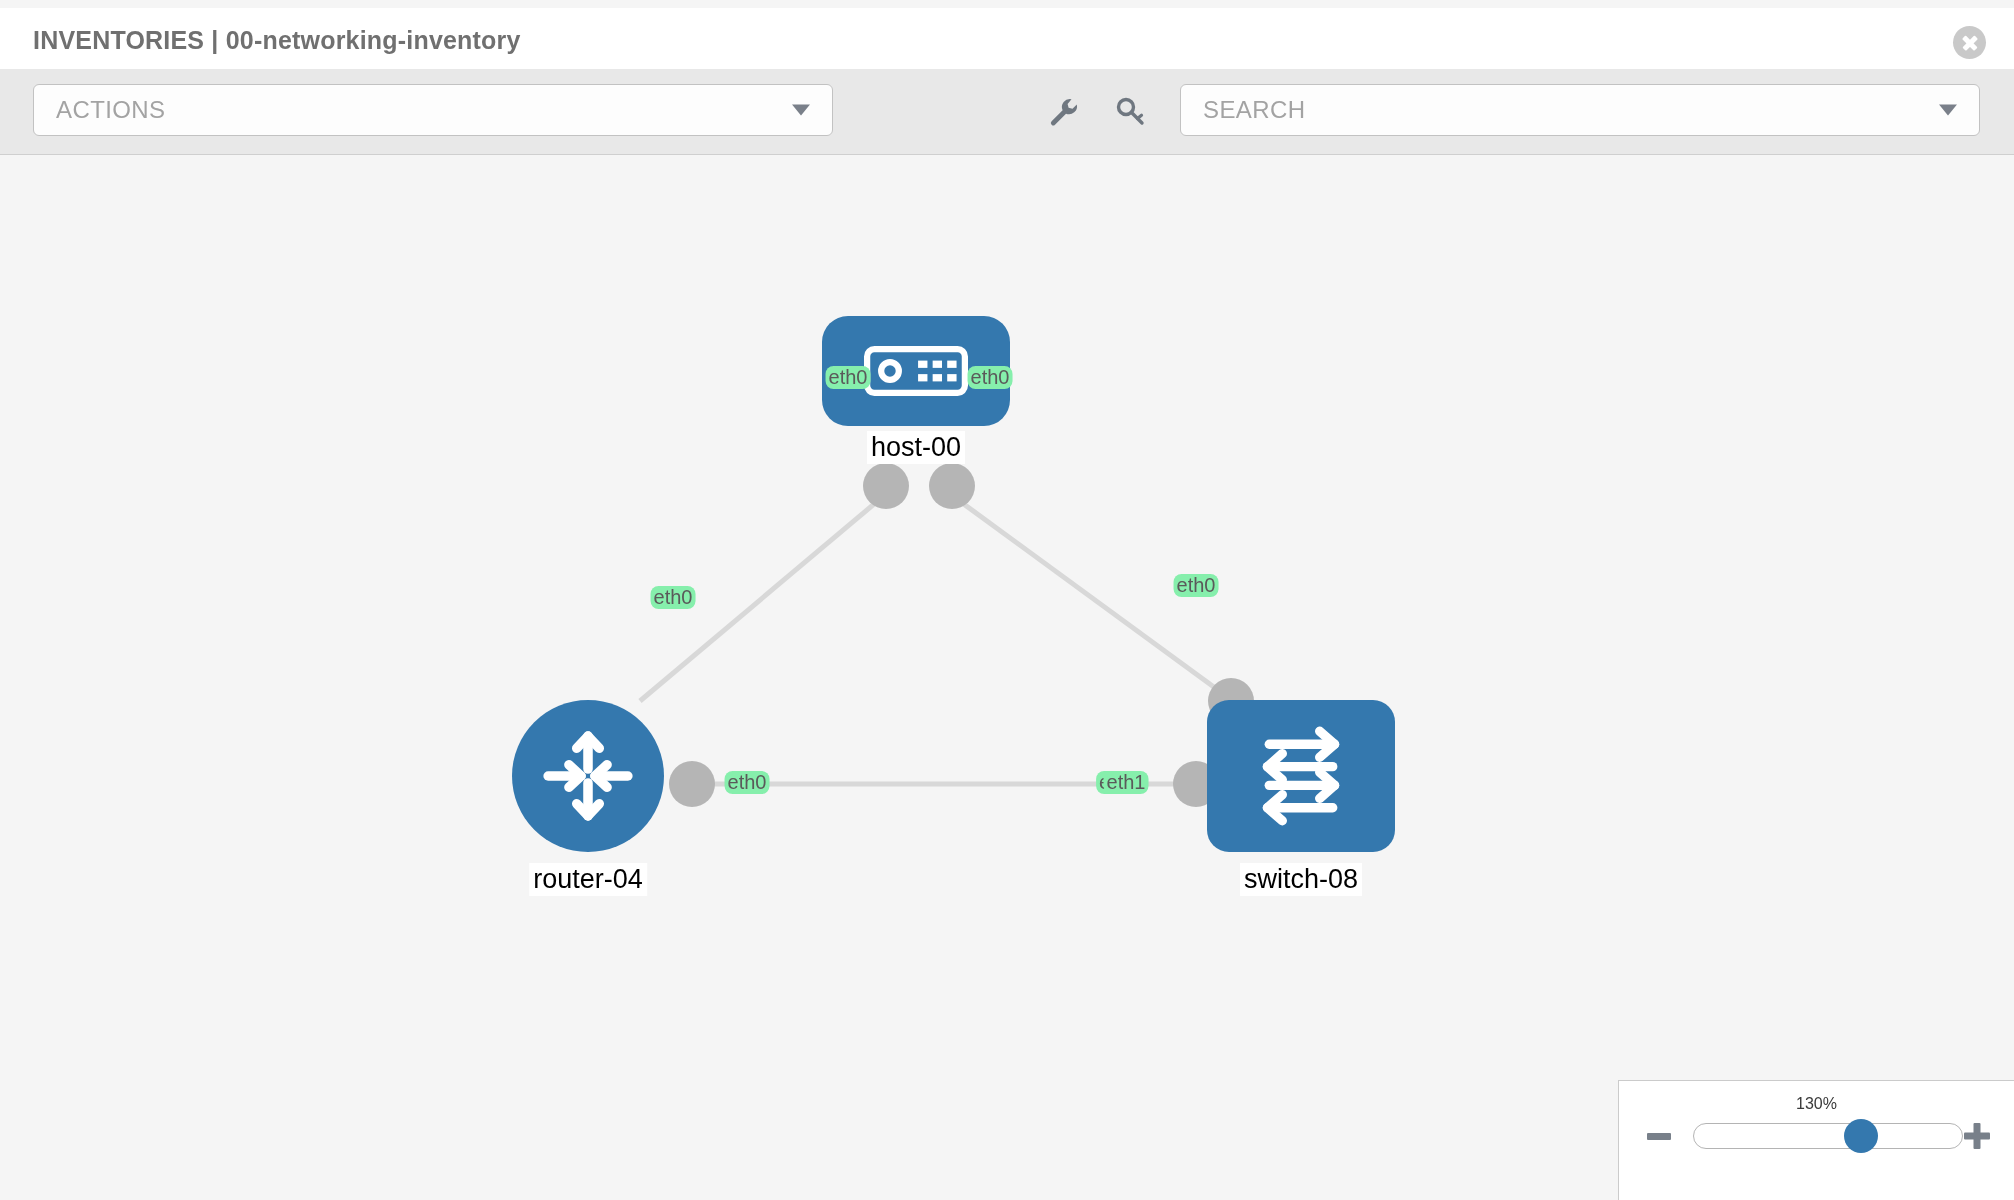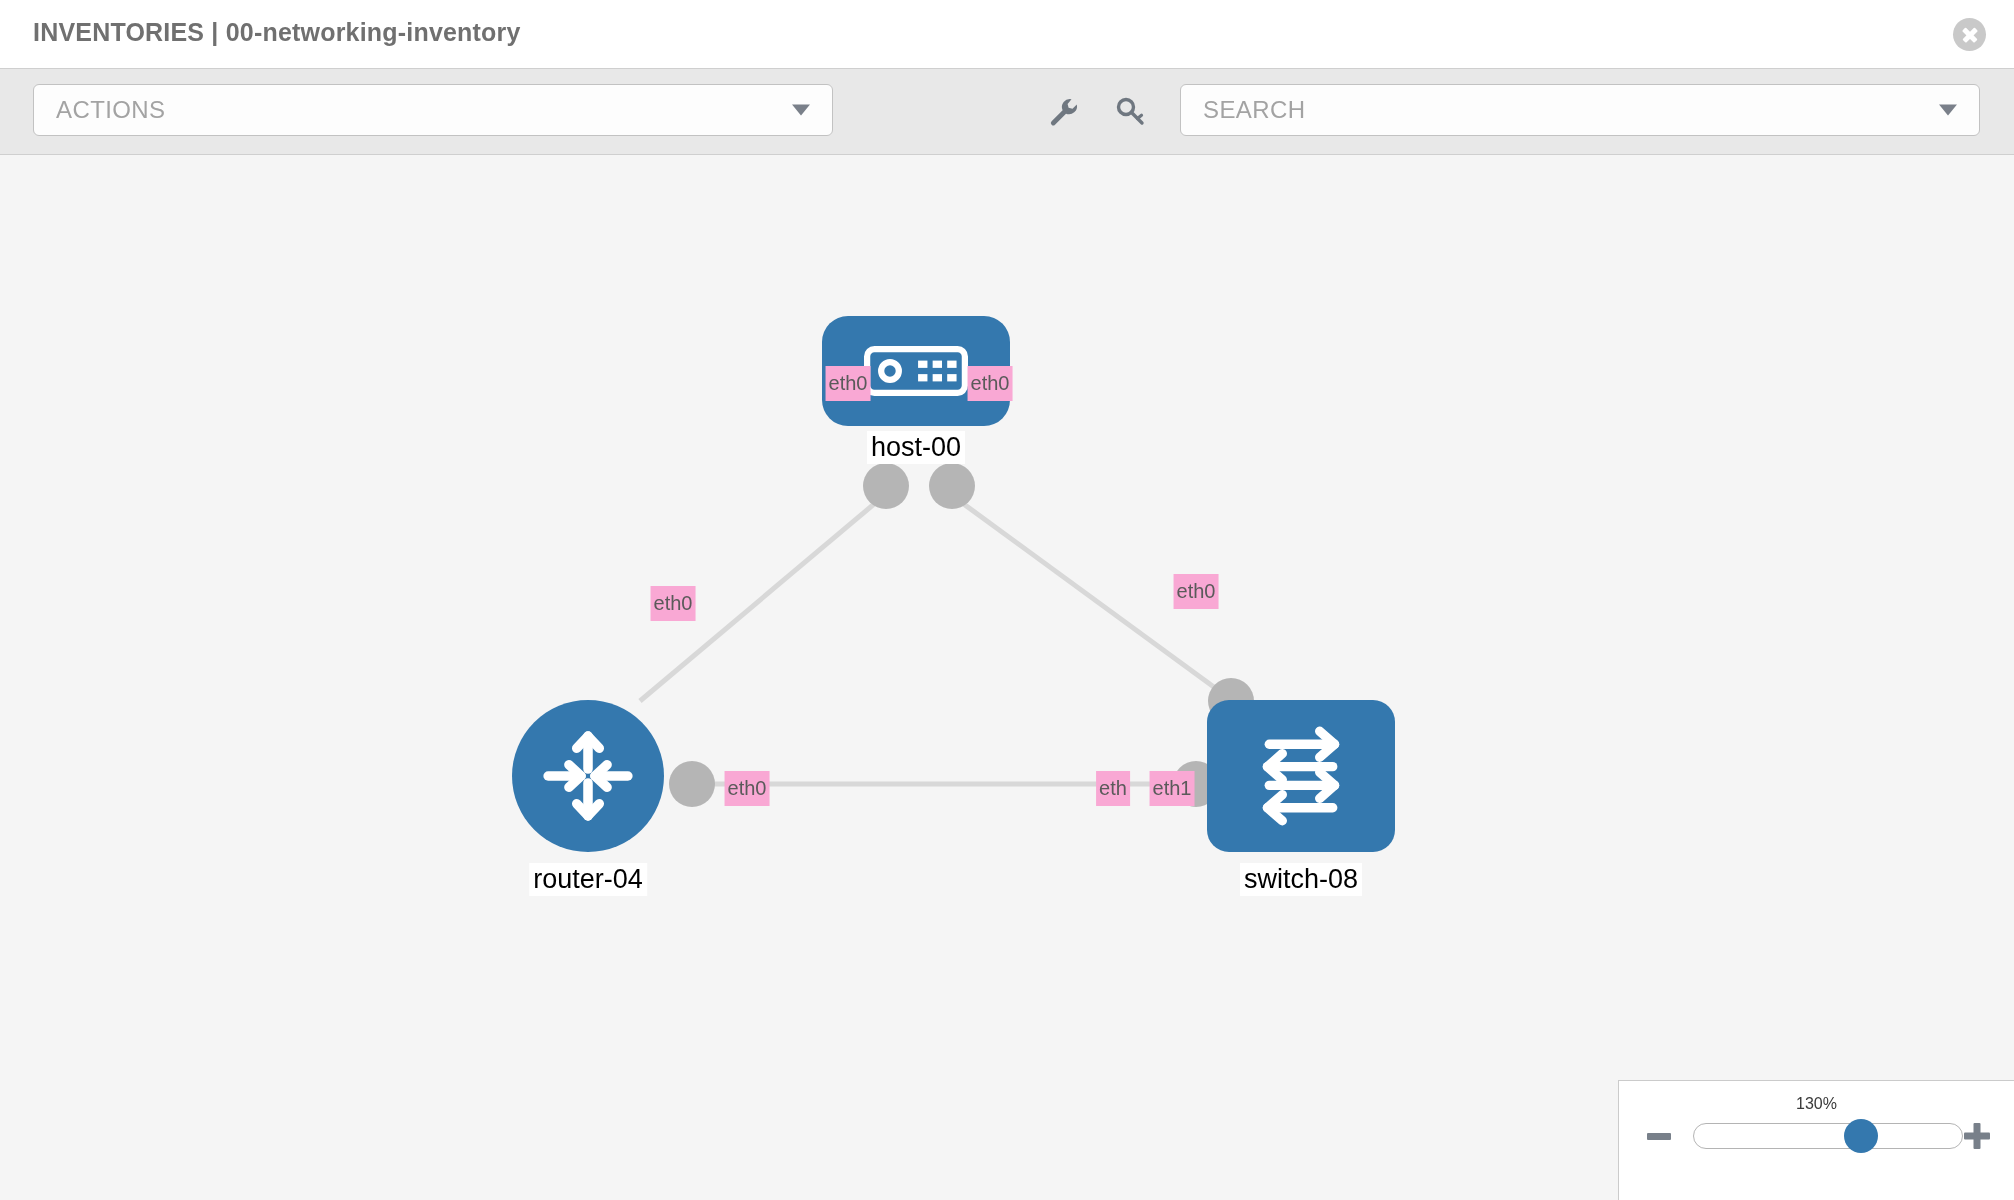--- a/index.html
+++ b/index.html
@@ -5,21 +5,21 @@
   * { box-sizing: border-box; margin: 0; padding: 0; }
   html, body {
     width: 2014px; height: 1200px;
     font-family: "Liberation Sans", sans-serif;
     background: #f5f5f5;
     overflow: hidden;
   }
 
   
   #header {
-    position: absolute; left: 0; top: 0;
+    position: absolute; left: 0; top: 8px;
     width: 2014px; height: 69px;
     background: #ffffff;
     border-bottom: 1px solid #cfcfcf;
   }
   #page-title {
     position: absolute; left: 33px; top: 18px;
     font-size: 25px; font-weight: bold;
     color: #707070;
     letter-spacing: 0.2px;
     white-space: nowrap;
@@ -110,24 +110,25 @@
     position: absolute;
     font-size: 27px; color: #000000;
     background: #ffffff;
     padding: 1px 4px;
     white-space: nowrap;
     transform: translateX(-50%);
   }
   .port-label {
     position: absolute;
     font-size: 20px; color: #5a5a5a;
-    background: #f9a8d4;
-    padding: 6px 3px;
+    background: #86efac;
+    padding: 0 3px;
     white-space: nowrap;
     transform: translateX(-50%);
+    border-radius: 8px;
   }
 
   
   #zoom-panel {
     position: absolute; right: 0; bottom: 0;
     width: 396px; height: 120px;
     background: #ffffff;
     border-top: 1px solid #cbcbcb;
     border-left: 1px solid #cbcbcb;
   }
@@ -261,21 +262,21 @@
   <div id="labels-layer">
       <div class="node-label" style="left: 916px; top: 275px;">host-00</div>
       <div class="node-label" style="left: 588px; top: 707px;">router-04</div>
       <div class="node-label" style="left: 1301px; top: 707px;">switch-08</div>
       <div class="port-label" style="left: 848px; top: 210px;">eth0</div>
       <div class="port-label" style="left: 673px; top: 430px;">eth0</div>
       <div class="port-label" style="left: 990px; top: 210px;">eth0</div>
       <div class="port-label" style="left: 1196px; top: 418px;">eth0</div>
       <div class="port-label" style="left: 1113px; top: 615px;">eth</div>
       <div class="port-label" style="left: 747px; top: 615px;">eth0</div>
-      <div class="port-label" style="left: 1172px; top: 615px;">eth1</div>
+      <div class="port-label" style="left: 1126px; top: 615px;">eth1</div>
     </div>
 </div>
 
 <div id="zoom-panel">
   <div id="zoom-value">130%</div>
   <div id="zoom-minus"></div>
   <div id="zoom-track">
     <div id="zoom-handle" style="left: 167.4px;"></div>
   </div>
   <div id="zoom-plus"></div>

